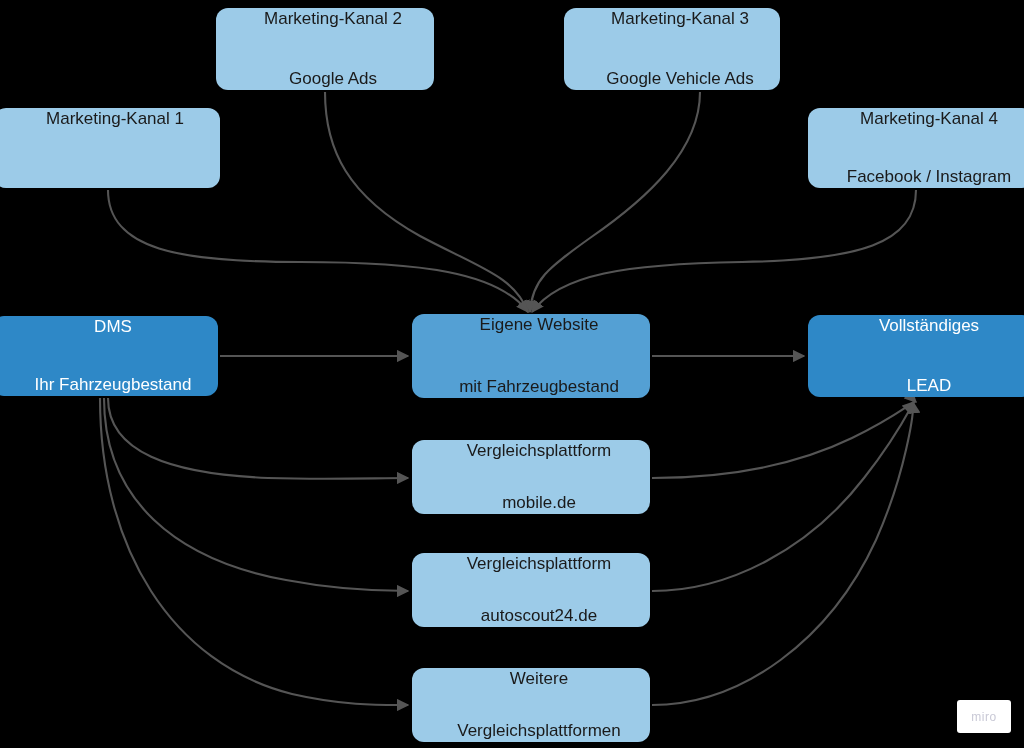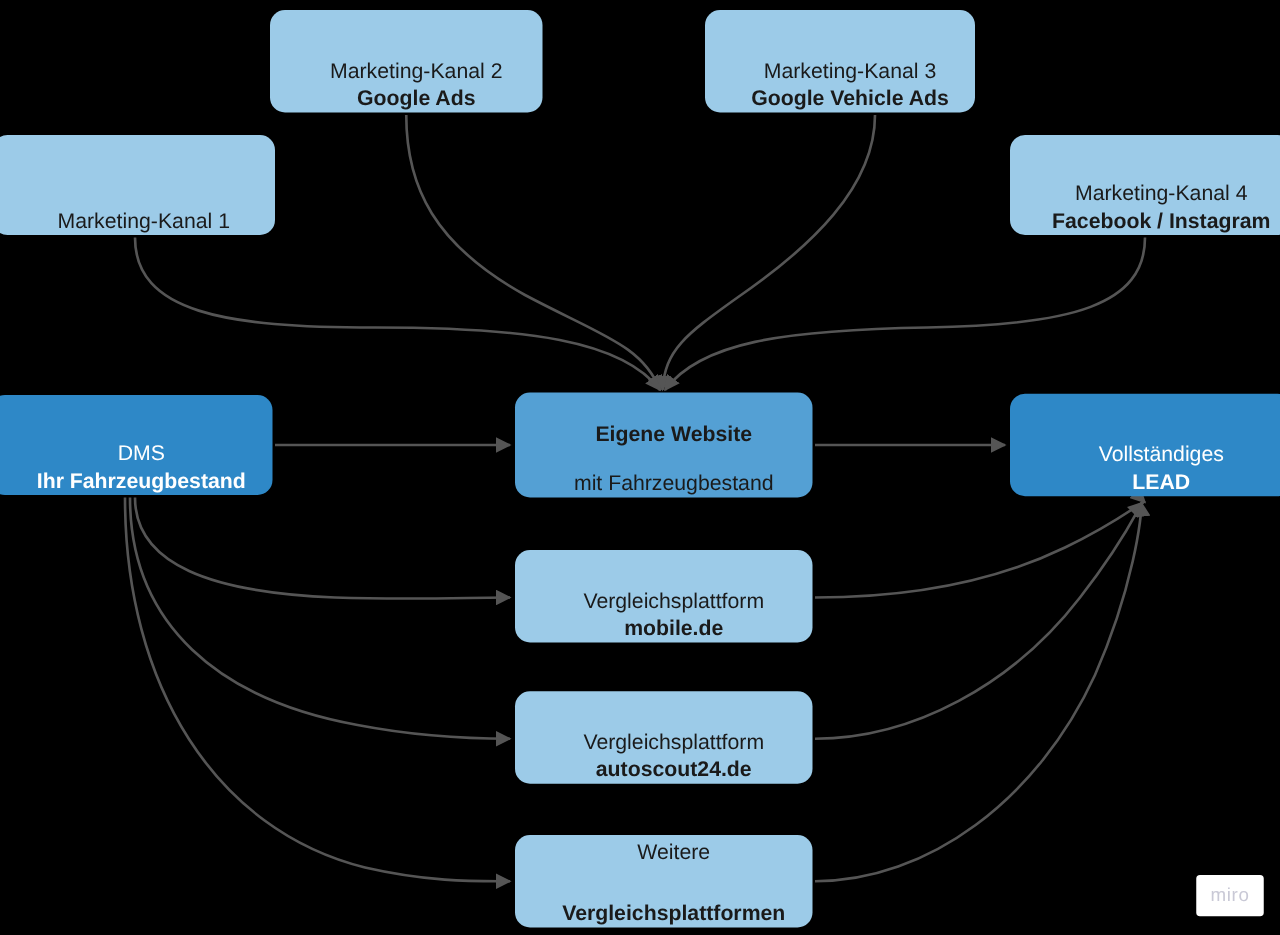--- a/index.html
+++ b/index.html
@@ -23,21 +23,21 @@
     height: 748px;
     pointer-events: none;
   }
   .node {
     position: absolute;
     border-radius: 12px;
     box-sizing: border-box;
     display: flex;
     flex-direction: column;
     align-items: center;
-    justify-content: flex-end;
+    justify-content: space-between;
     text-align: center;
     line-height: 1.30;
     z-index: 2;
     padding-left: 16px;
   }
   .node .l1, .node .l2 {
     display: block;
     white-space: nowrap;
   }
   
@@ -51,21 +51,21 @@
     background: #54A0D4;
     color: #1A1A1A;
     font-size: 17px;
   }
   
   .node.dark {
     background: #2E88C7;
     color: #FFFFFF;
     font-size: 17px;
   }
-  .bold { font-weight: bold; }
+  .bold { font-weight: normal; }
   .reg  { font-weight: normal; }
 
   
   #node-kanal1 { left: -6px;  top: 108px; width: 226px; height: 80px; }
   #node-kanal2 { left: 216px; top: 8px;   width: 218px; height: 82px; }
   #node-kanal3 { left: 564px; top: 8px;   width: 216px; height: 82px; }
   #node-kanal4 { left: 808px; top: 108px; width: 226px; height: 80px; }
 
   #node-dms     { left: -8px;  top: 316px; width: 226px; height: 80px; }
   #node-website { left: 412px; top: 314px; width: 238px; height: 84px; gap: 17px; }
@@ -84,21 +84,21 @@
     height: 33px;
     background: #FFFFFF;
     border-radius: 3px;
     display: flex;
     align-items: center;
     justify-content: center;
     z-index: 3;
   }
   #miro-badge span {
     font-family: "Liberation Sans", sans-serif;
-    font-size: 15px;
+    font-size: 12px;
     letter-spacing: 0.5px;
     color: #C9C9D6;
   }
 </style>
 </head>
 <body>
 
 <div id="canvas">
 
   <svg id="edges" viewBox="0 0 1024 748" width="1024" height="748">

